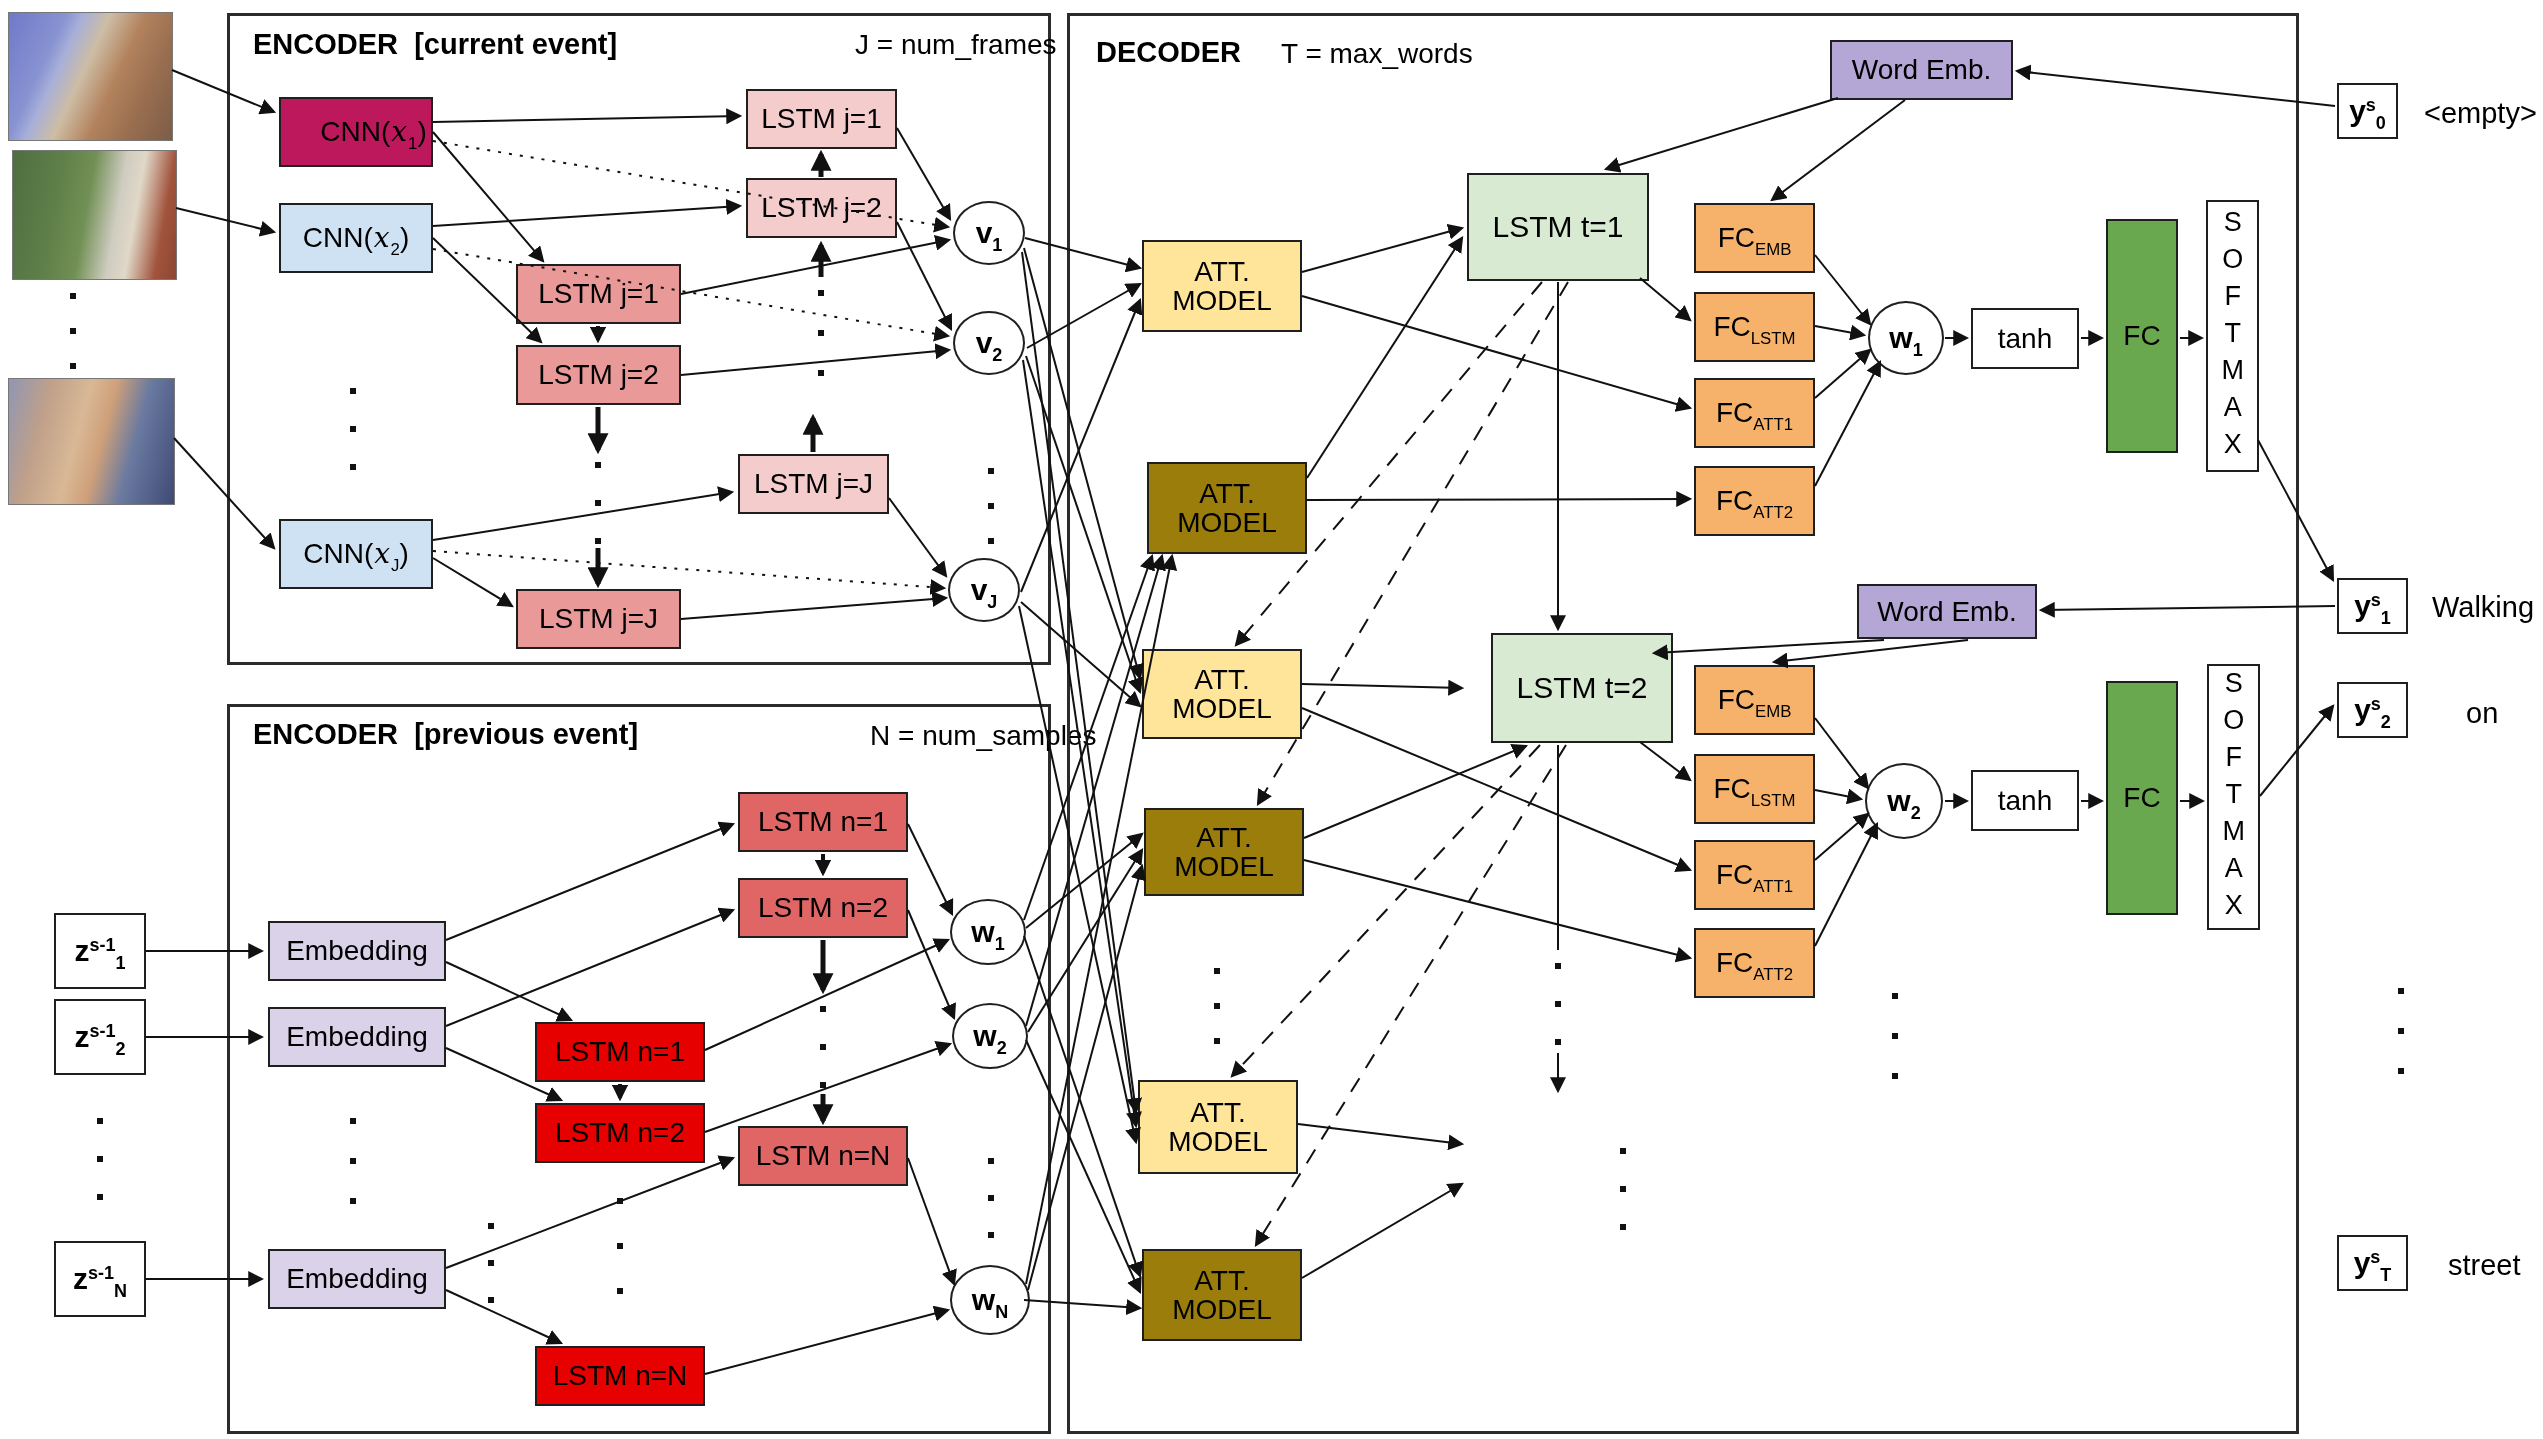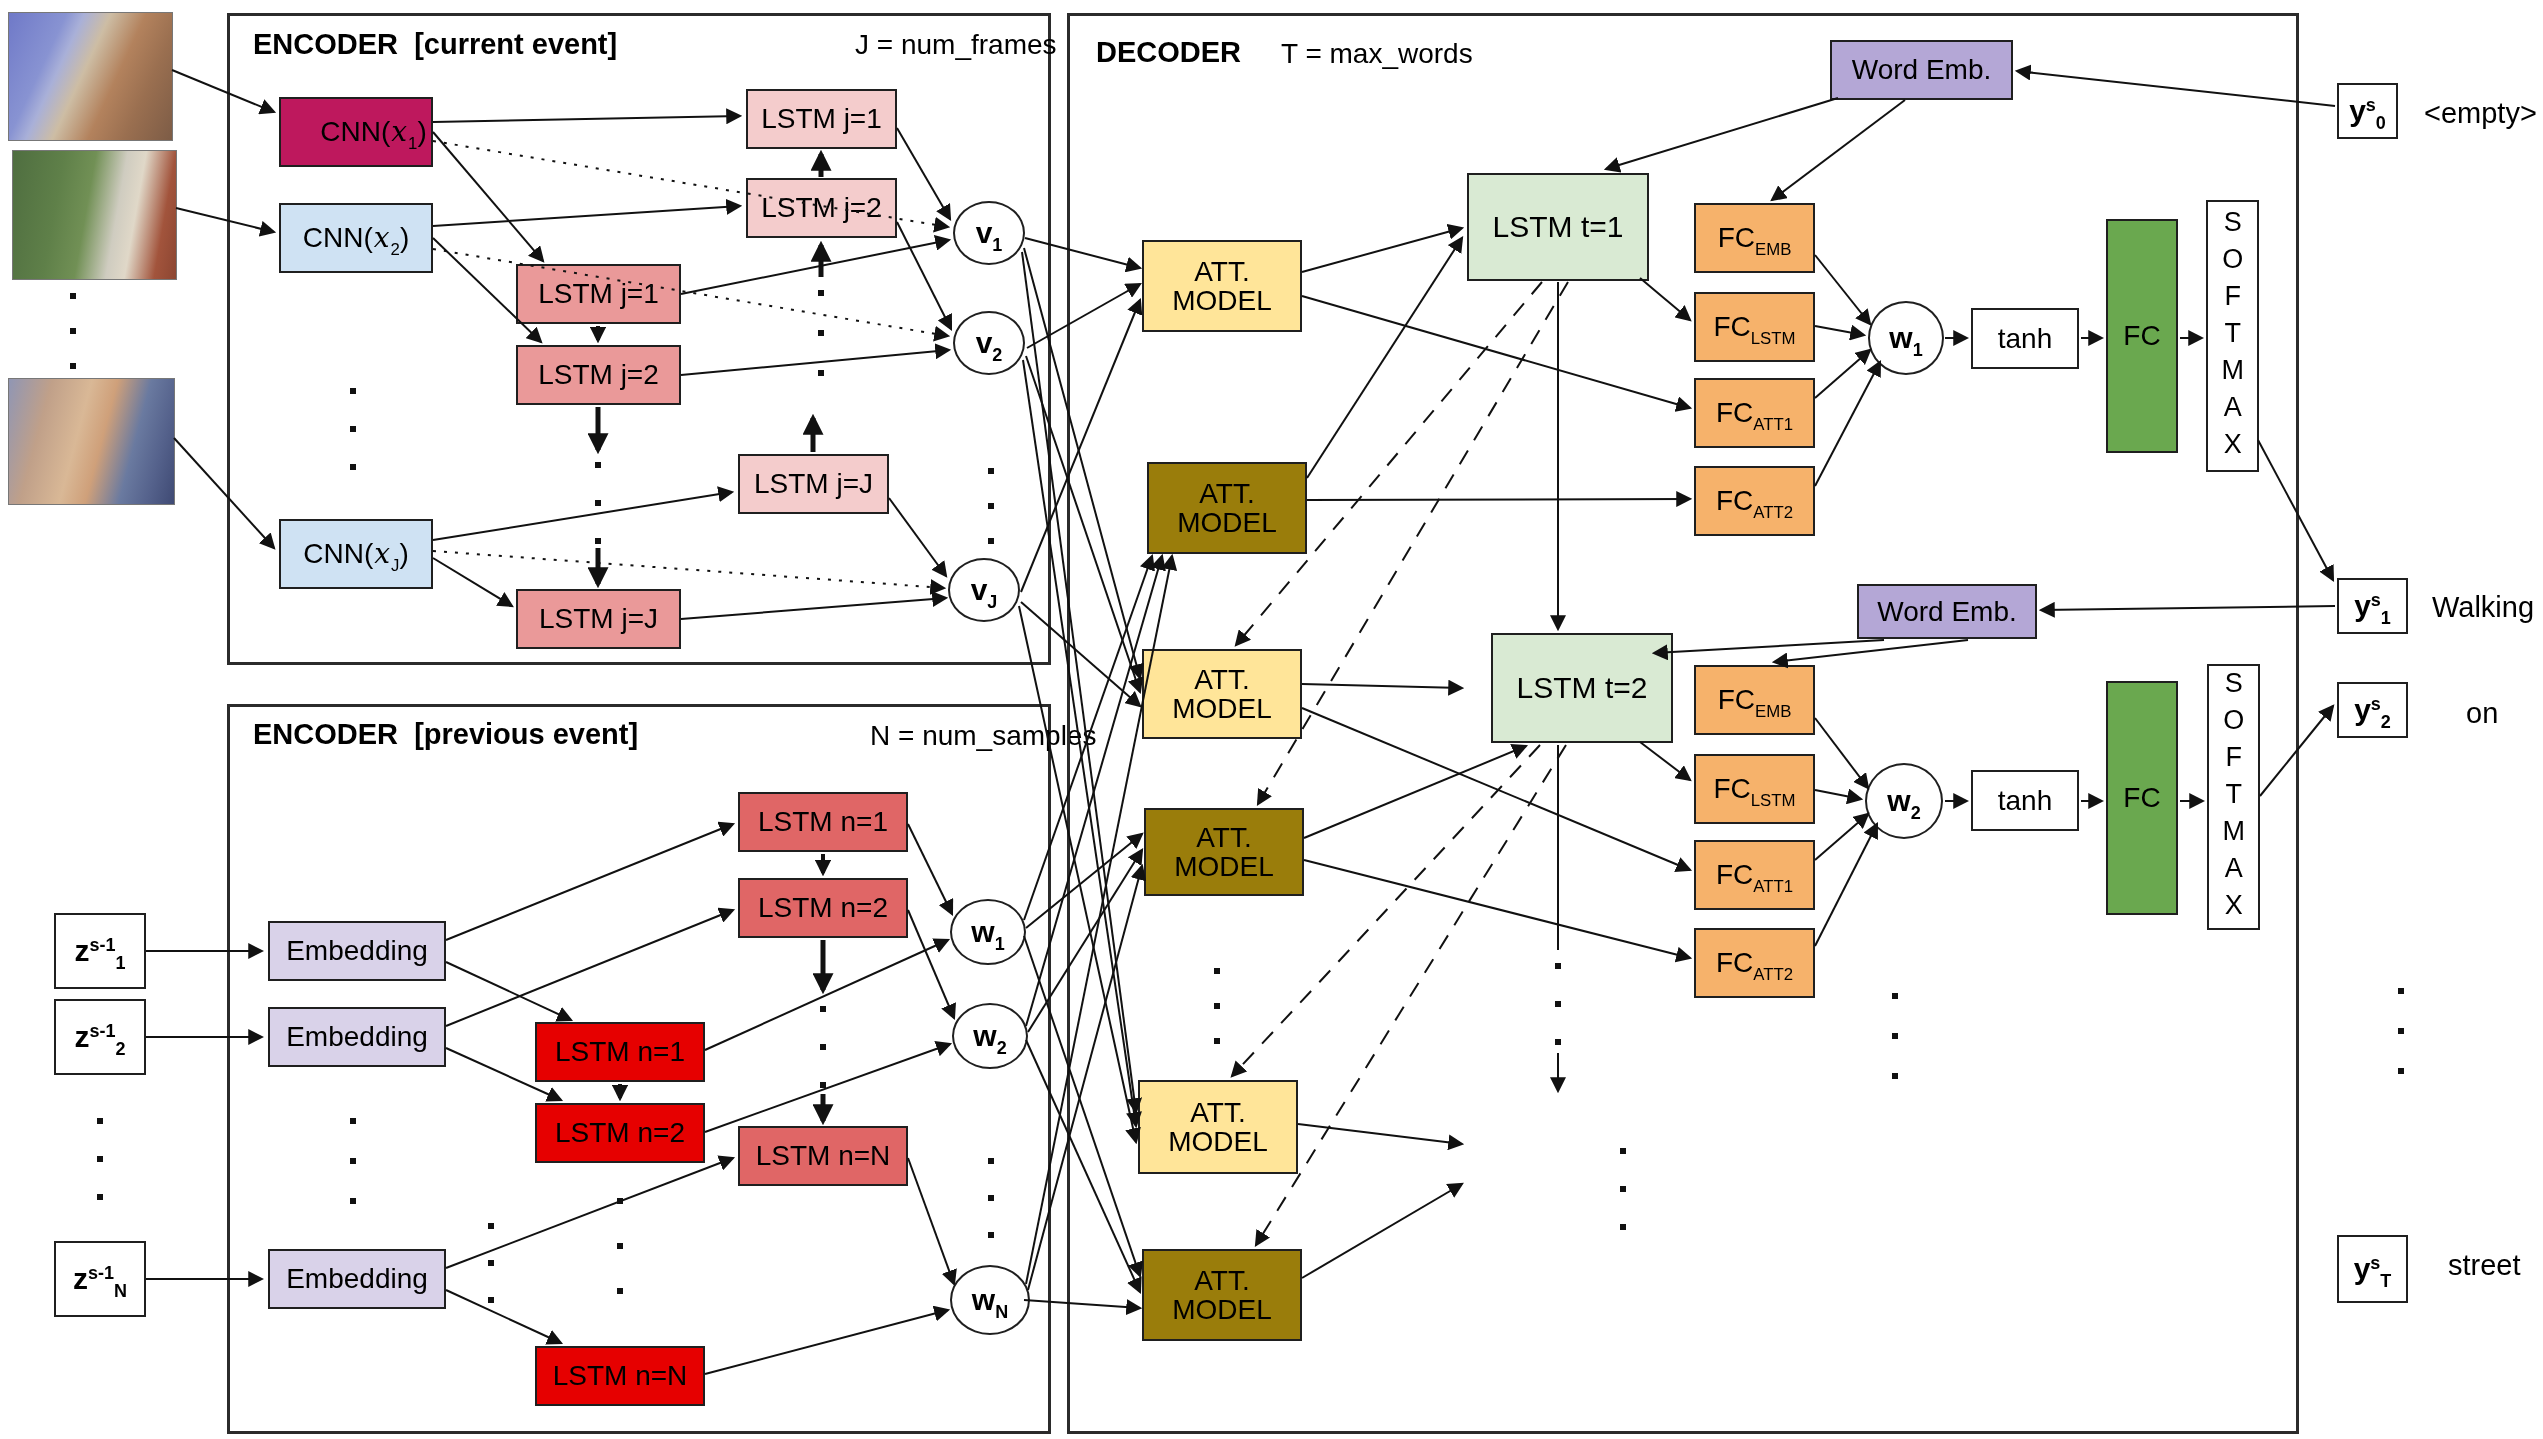--- a/index.html
+++ b/index.html
@@ -203,21 +203,21 @@
   <div class="box smallbox" style="left:2337px;top:578px;width:71px;height:56px;">
     <span><span>y</span><sup>s</sup><sub>1</sub></span>
   </div>
   <div class="word" style="left:2432px;top:591px;">Walking</div>
 
   <div class="box smallbox" style="left:2337px;top:682px;width:71px;height:56px;">
     <span><span>y</span><sup>s</sup><sub>2</sub></span>
   </div>
   <div class="word" style="left:2466px;top:697px;">on</div>
 
-  <div class="box smallbox" style="left:2337px;top:1235px;width:71px;height:68px;">
+  <div class="box smallbox" style="left:2337px;top:1235px;width:71px;height:56px;">
     <span><span>y</span><sup>s</sup><sub>T</sub></span>
   </div>
   <div class="word" style="left:2448px;top:1249px;">street</div>
 
   <svg width="2543" height="1439" viewBox="0 0 2543 1439">
     <defs>
       <marker id="m" viewBox="0 0 10 10" refX="8.6" refY="5" markerWidth="8" markerHeight="8" orient="auto-start-reverse">
         <path d="M0,0 L10,5 L0,10 z" fill="#111"></path>
       </marker>
       <marker id="mb" viewBox="0 0 10 10" refX="8" refY="5" markerWidth="4.2" markerHeight="4.2" orient="auto-start-reverse">

